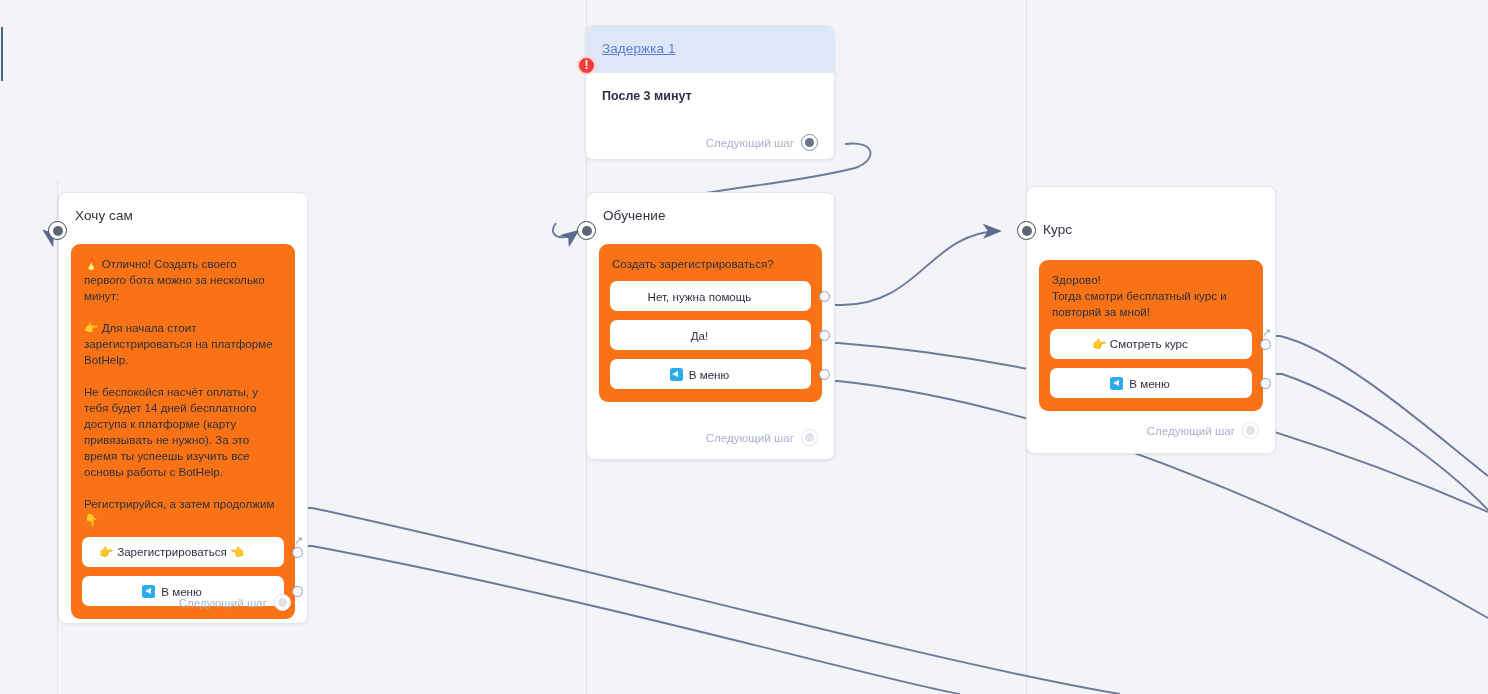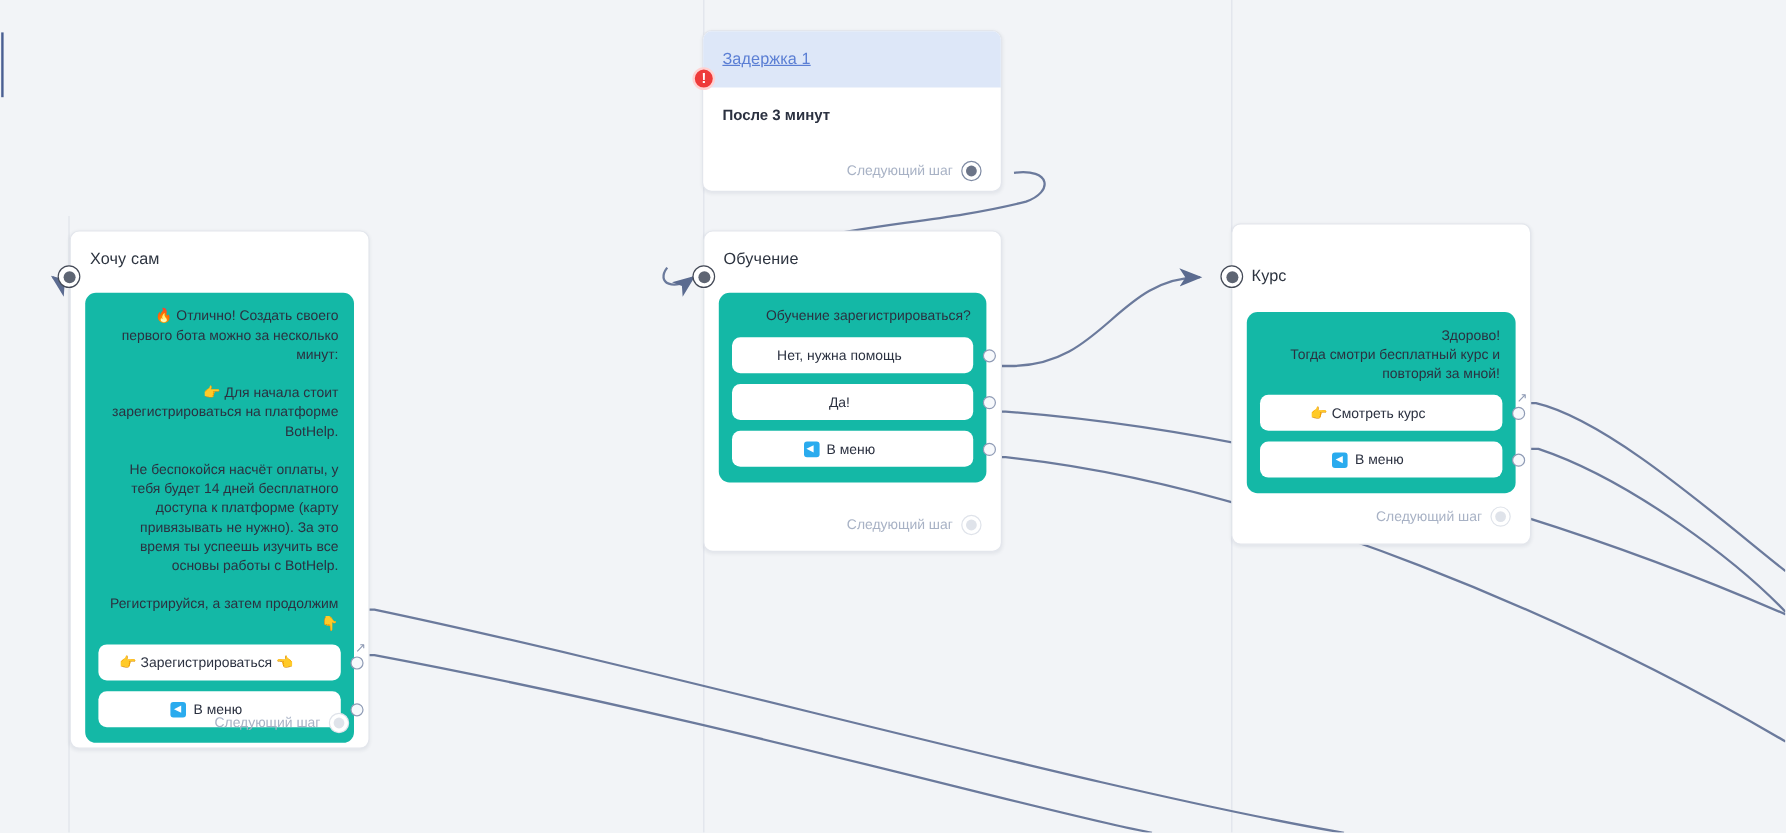--- a/index.html
+++ b/index.html
@@ -49,24 +49,23 @@
   }
   .delay-body {
     padding: 16px 16px 0 16px;
     font-size: 12.5px;
     font-weight: bold;
     color: #2b3140;
   }
 
   .bubble {
     margin: 20px 12px 4px 12px;
-    background: #14b8a6;
+    background: #f97316;
     border-radius: 9px;
     padding: 12px 11px 13px 11px;
-    text-align: right;
   }
   .bubble-text {
     font-size: 11.6px;
     line-height: 16px;
     color: #2b3140;
     white-space: pre-wrap;
     padding: 0 2px 0 2px;
   }
   .btn {
     position: relative;
@@ -261,21 +260,21 @@
         </span>
     </div>
   </div>
 
   <div class="in-port" style="left:577px; top:221px;">
       <i></i>
     </div>
   <div class="card" style="left:586px; top:192px; width:249px; height:268px;">
     <div class="card-title">Обучение</div>
     <div class="bubble">
-      <div class="bubble-text">Обучение зарегистрироваться?</div>
+      <div class="bubble-text">Создать зарегистрироваться?</div>
       <div class="btn">
         <span>Нет, нужна помощь</span>
         <span class="port-sm"></span>
       </div>
       <div class="btn">
         <span>Да!</span>
         <span class="port-sm"></span>
       </div>
       <div class="btn">
         <span class="tg-ico"></span>

